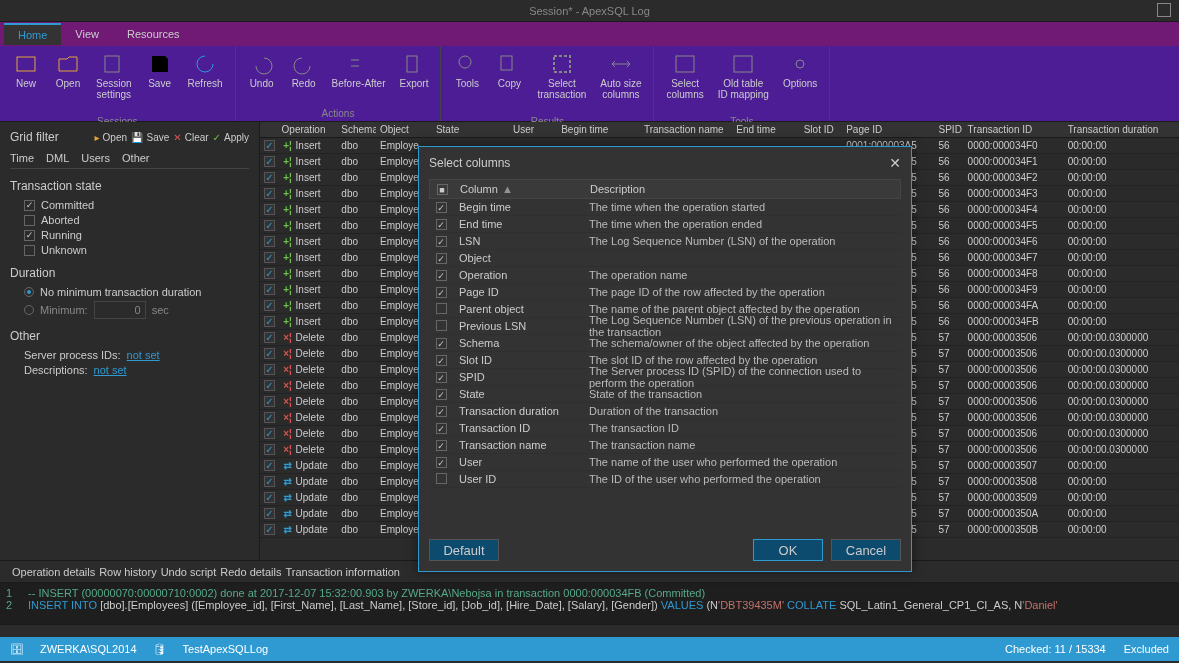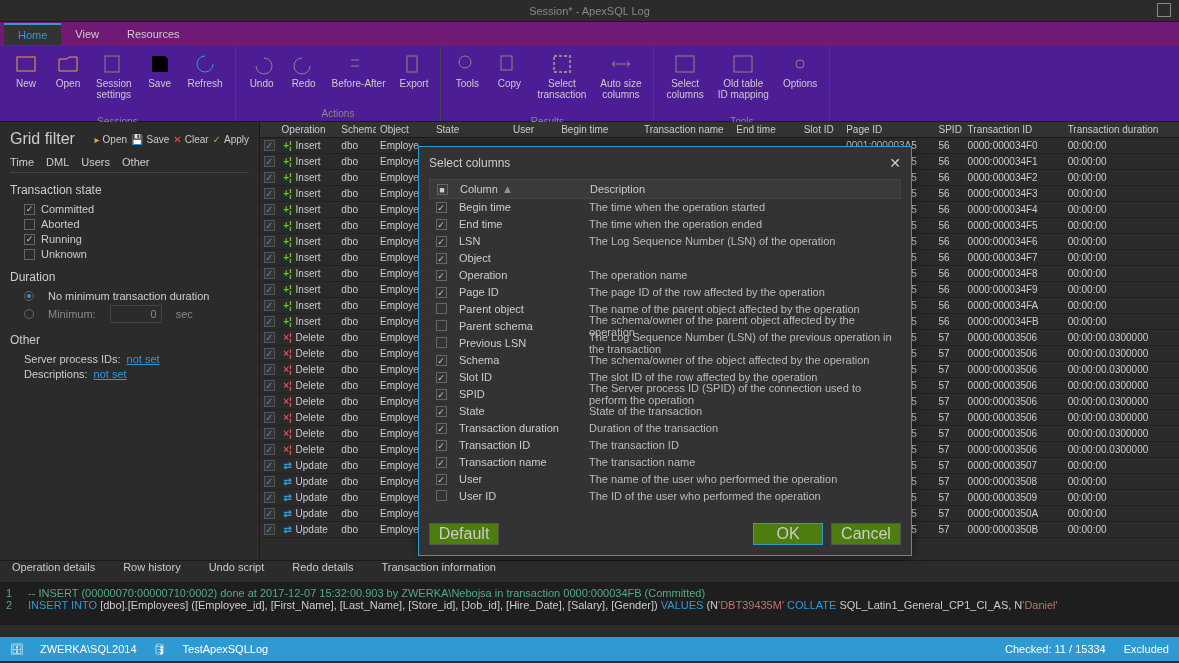--- a/index.html
+++ b/index.html
@@ -13,62 +13,62 @@
 .ribbon-group { border-right: 1px solid #444; padding: 4px 8px 2px 8px; display: flex; flex-direction: column; }
 .ribbon-group .items { display: flex; gap: 6px; flex: 1; }
 .ribbon-group .label { text-align: center; font-size: 10px; color: #888; padding-top: 2px; margin-top: 12px; }
 .rbtn { display: flex; flex-direction: column; align-items: center; justify-content: flex-start; min-width: 36px; padding: 2px 4px; cursor: pointer; }
 .rbtn .ic { width: 24px; height: 24px; margin-bottom: 2px; display: flex; align-items: center; justify-content: center; }
 .rbtn .lbl { font-size: 10px; text-align: center; line-height: 11px; color: #ccc; white-space: pre; }
 svg { display: block; }
 .content { display: flex; height: 438px; position: relative; }
 .sidebar { width: 260px; background: #2b2b2b; border-right: 1px solid #1a1a1a; padding: 8px 10px; overflow: hidden; }
 .gf-header { display: flex; align-items: center; gap: 4px; margin-bottom: 8px; }
-.gf-header .title { font-size: 16px; color: #ccc; margin-right: auto; }
+.gf-header .title { font-size: 12px; color: #ccc; margin-right: auto; }
 .gf-btn { display: flex; align-items: center; gap: 3px; font-size: 10px; color: #ccc; cursor: pointer; }
 .gf-tabs { display:flex; gap:12px; font-size:11px; color:#ccc; border-bottom:1px solid #444; padding-bottom:4px; margin-bottom:10px;}
 .sec-title { font-size: 12px; color: #ccc; margin: 10px 0 6px 0; }
 .chk { display: flex; align-items: center; gap: 6px; margin: 3px 0 3px 14px; font-size: 11px; color: #ccc; }
 .chkbox { width: 11px; height: 11px; border: 1px solid #666; display: inline-flex; align-items: center; justify-content: center; font-size: 9px; color: #ccc; }
-.radio { display:flex; align-items:center; gap:14px; margin:3px 0 3px 14px; font-size:11px; }
+.radio { display:flex; align-items:center; gap:6px; margin:3px 0 3px 14px; font-size:11px; }
 .radio .dot { width:10px; height:10px; border:1px solid #666; border-radius:50%; display:flex; align-items:center; justify-content:center;}
 .radio .dot.sel::after { content:''; width:4px; height:4px; background:#2f9ad2; border-radius:50%;}
 .link { color: #2f9ad2; text-decoration: underline; cursor: pointer; }
 .kv { display:flex; gap:6px; margin:3px 0 3px 14px; font-size:11px;}
 .grid { flex: 1; background: #2b2b2b; overflow: hidden; position: relative; }
 .grid-head, .grid-row { display: flex; align-items: center; height: 16px; }
 .grid-head { background: #333; border-bottom: 1px solid #1a1a1a; color: #ccc; font-size: 10px; }
 .grid-row { border-bottom: 1px solid #222; font-size: 10px; }
 .grid-row:nth-child(odd){ background:#2a2a2a; }
 .cell { padding: 0 4px; overflow: hidden; white-space: nowrap; }
 .c-chk{ width:18px; text-align:center;} .c-op{width:62px;} .c-sch{width:40px;} .c-obj{width:58px;}
 .c-state{width:80px;} .c-user{width:50px;} .c-bt{width:86px;} .c-tn{width:96px;} .c-et{width:70px;}
 .c-slot{width:44px;} .c-pid{width:96px;} .c-spid{width:30px;} .c-tid{width:104px;} .c-td{width:120px;}
 .row-chk{ width:11px;height:11px;border:1px solid #555;background:#333;display:inline-flex;align-items:center;justify-content:center;color:#2f9ad2;}
 .op-ic{ display:inline-block; width:12px; text-align:center; margin-right:2px; font-weight:bold;}
 .op-insert{color:#6fbf4f;} .op-delete{color:#d9534f;} .op-update{color:#2f9ad2;}
-.bottom-tabs { height:22px; background:#2b2b2b; border-top:1px solid #1a1a1a; display:flex; gap:28px; padding:0 12px; font-size:11px; color:#ccc;}
+.bottom-tabs { height:22px; background:#2b2b2b; border-top:1px solid #1a1a1a; display:flex; align-items:center; gap:4px; padding:0 12px; font-size:11px; color:#ccc;}
 .bottom-tabs .bt-item{cursor:pointer;}
 .script-panel{ height:42px; background:#1e1e1e; border-top:1px solid #1a1a1a; font-family:Consolas,monospace; font-size:11px; padding:4px 6px; overflow:hidden; white-space:nowrap;}
 .script-panel .ln{display:flex; gap:8px;}
 .script-panel .num{color:#5a8; width:14px;}
 .sp-comment{color:#5a8;} .sp-sql{color:#2f9ad2;} .sp-id{color:#ccc;} .sp-str{color:#c2716b;}
 .scrollbar-h{ height:13px; background:#2b2b2b; border-top:1px solid #1a1a1a;}
 .statusbar{ height:24px; background:#2f9ad2; display:flex; align-items:center; color:#fff; font-size:11px; padding:0 10px; gap:16px;}
 .statusbar .right{margin-left:auto; display:flex; gap:18px;}
 .modal{ position:absolute; left:418px; top:146px; width:494px; background:#333; border:1px solid #2f9ad2; box-shadow:0 0 10px rgba(0,0,0,.5); pointer-events:auto;}
 .modal-head{ padding:8px 10px; font-size:12px; color:#ccc; display:flex; align-items:center;}
 .modal-head .x{ margin-left:auto; cursor:pointer; font-size:14px; color:#ccc;}
 .modal-body{ padding:0 10px 8px 10px;}
 .modal-grid-head{ display:flex; background:#3a3a3a; border:1px solid #444; height:20px; align-items:center; font-size:11px;}
 .modal-grid-head .mchk{width:24px; text-align:center;} .modal-grid-head .mcol{width:130px; padding:0 6px;} .modal-grid-head .mdesc{flex:1; padding:0 6px;}
 .modal-row{ display:flex; height:17px; align-items:center; font-size:11px; border-bottom:1px solid #2f2f2f;}
 .modal-row .mchk{width:24px; text-align:center;} .modal-row .mcol{width:130px; padding:0 6px;} .modal-row .mdesc{flex:1; padding:0 6px; color:#bbb;}
 .modal-footer{ display:flex; padding:10px; gap:8px;}
-.mbtn{ width:70px; height:22px; border:1px solid #555; background:#4d7c0f; color:#ccc; display:flex; align-items:center; justify-content:center; cursor:pointer; font-size:16px;}
+.mbtn{ width:70px; height:22px; border:1px solid #555; background:#0c4a6e; color:#ccc; display:flex; align-items:center; justify-content:center; cursor:pointer; font-size:13px;margin-top:33px;}
 .mbtn.primary{border-color:#2f9ad2;}
 .spacer{flex:1;}
 .spin{ display:inline-flex; align-items:center; border:1px solid #444; height:18px;}
 .spin input{ width:50px; background:transparent; border:none; color:#888; text-align:right; padding:0 4px; font-size:11px;}
 .sort-ic{ margin-left:4px; opacity:.6;}
 </style>
 </head>
 <body>
 
 <div class="titlebar">
@@ -833,25 +833,20 @@
           <div class="mcol">Page ID</div>
           <div class="mdesc">The page ID of the row affected by the operation</div>
         </div>
         <div class="modal-row">
           <div class="mchk"><span class="chkbox"></span></div>
           <div class="mcol">Parent object</div>
           <div class="mdesc">The name of the parent object affected by the operation</div>
         </div>
         <div class="modal-row">
           <div class="mchk"><span class="chkbox"></span></div>
-          <div class="mcol">Parent schema</div>
-          <div class="mdesc">The schema/owner of the parent object affected by the operation</div>
-        </div>
-        <div class="modal-row">
-          <div class="mchk"><span class="chkbox"></span></div>
           <div class="mcol">Previous LSN</div>
           <div class="mdesc">The Log Sequence Number (LSN) of the previous operation in the transaction</div>
         </div>
         <div class="modal-row">
           <div class="mchk"><span class="chkbox">✓</span></div>
           <div class="mcol">Schema</div>
           <div class="mdesc">The schema/owner of the object affected by the operation</div>
         </div>
         <div class="modal-row">
           <div class="mchk"><span class="chkbox">✓</span></div>

